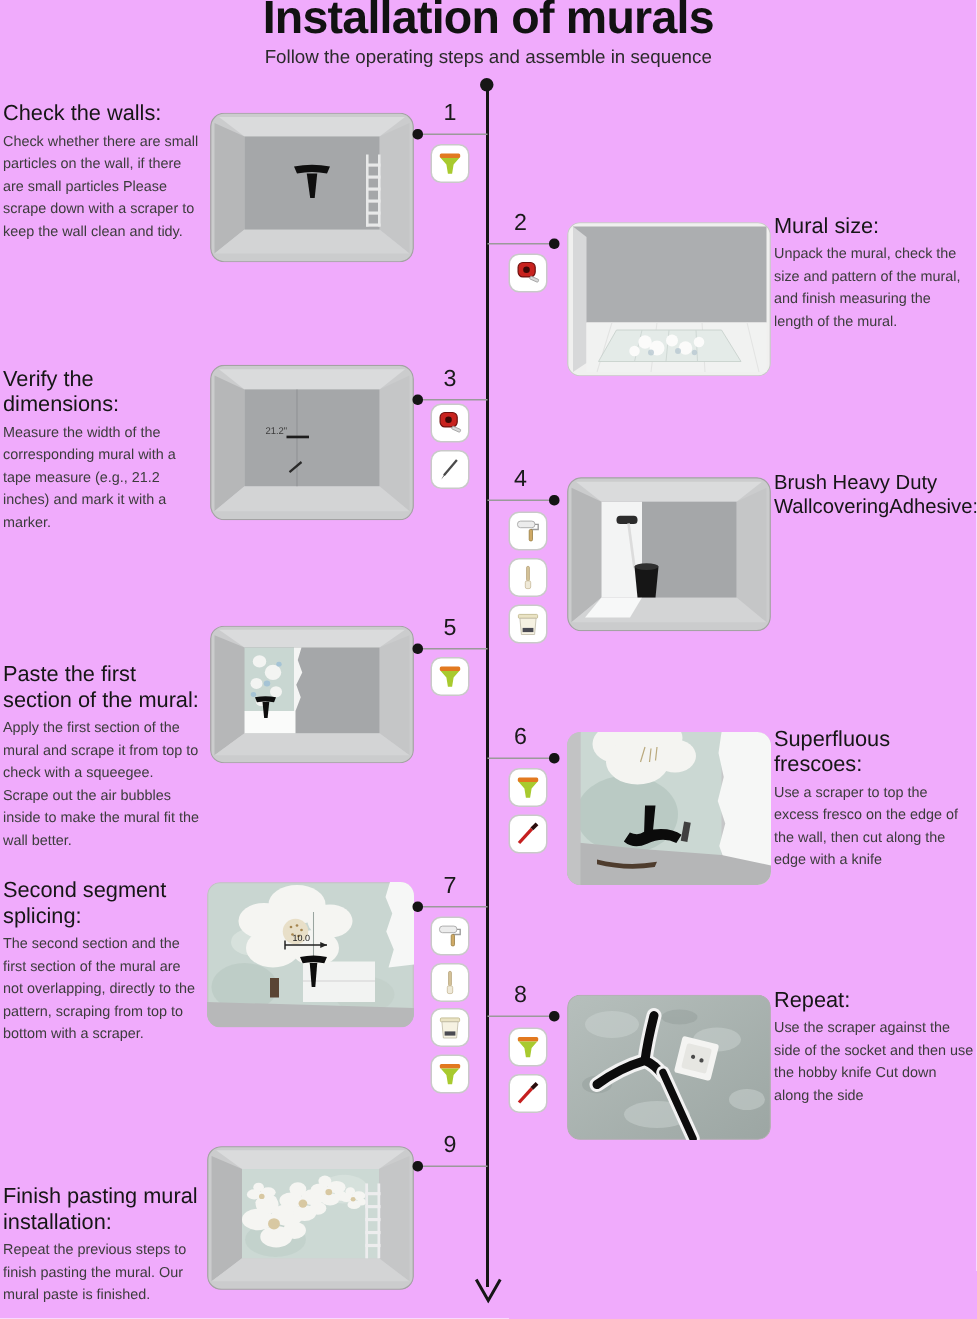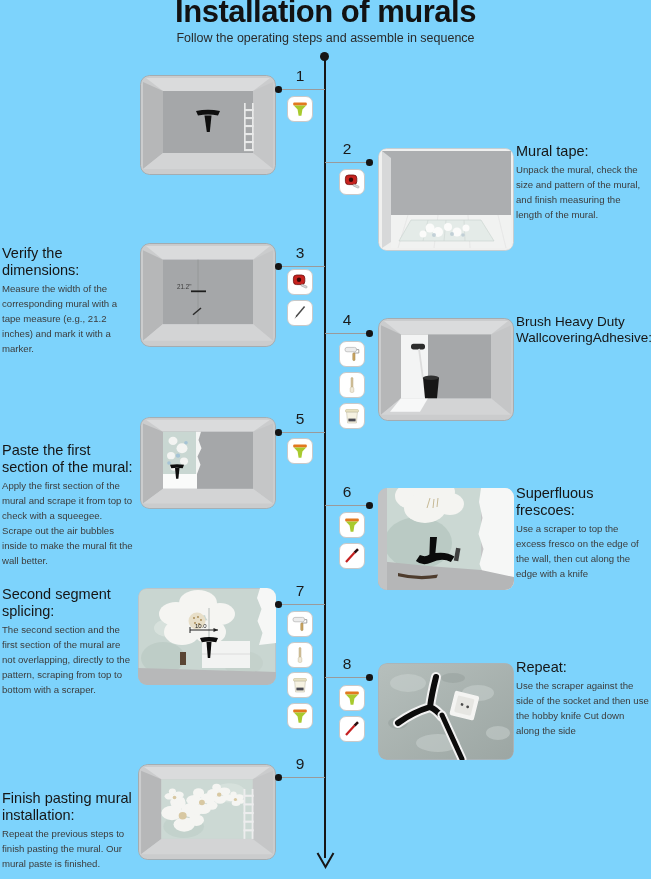--- a/index.html
+++ b/index.html
@@ -1,16 +1,16 @@
 <!DOCTYPE html>
 <html><head>
 <meta charset="utf-8">
 <style>
   html,body{margin:0;padding:0;background:#fff;}
-  .page{position:relative;width:651px;height:879px;background:#7dd3fc;overflow:hidden;
+  .page{position:relative;width:651px;height:879px;background:#f0abfc;overflow:hidden;
         font-family:"Liberation Sans",sans-serif;color:#222;}
   .h-title{position:absolute;top:-6px;left:0;width:100%;text-align:center;
            font-size:31px;font-weight:800;color:#121212;letter-spacing:-0.5px;}
   .h-sub{position:absolute;top:31px;left:0;width:100%;text-align:center;
          font-size:12.5px;color:#2a2a2a;}
   .tl-line{position:absolute;left:324px;top:58px;width:2.4px;height:800px;background:#161616;}
   .tl-dot{position:absolute;left:320px;top:52px;width:9px;height:9px;border-radius:50%;background:#161616;}
   .tl-arrow{position:absolute;left:316px;top:852px;width:19px;height:17px;}
   .conn{position:absolute;height:0;border-top:1.3px solid #9a9a9a;}
   .conn .dot{position:absolute;width:6.6px;height:6.6px;border-radius:50%;background:#141414;top:-4px;}
@@ -34,20 +34,24 @@
   <div class="h-sub">Follow the operating steps and assemble in sequence</div>
 
   <div class="tl-dot"></div>
   <div class="tl-line"></div>
   <div class="tl-arrow">
     <svg viewBox="0 0 19 17">
         <path d="M1.5 1 L9.5 15 L17.5 1" stroke="#161616" stroke-width="2" fill="none"></path>
       </svg>
   </div>
 
+  <div class="stext" style="left:2px;top:68px;width:133px;">
+    <h2>Check the walls:</h2>
+    <p>Check whether there are small particles on the wall, if there are small particles Please scrape down with a scraper to keep the wall clean and tidy.</p>
+  </div>
   <div class="photo" style="left:140px;top:75px;width:136px;height:100px;">
     <svg viewBox="0 0 136 100" preserveAspectRatio="none">
       <rect x="0.5" y="0.5" width="135" height="99" rx="9" fill="#cbcccd" stroke="#a3a3a3" stroke-width="0.8"></rect>
       <polygon points="6,3 130,3 113,16 23,16" fill="#dadbdc"></polygon>
       <polygon points="3,7 23,16 23,78 3,94" fill="#b6b7b8"></polygon>
       <polygon points="133,7 133,94 113,78 113,16" fill="#c5c6c7"></polygon>
       <polygon points="3,94 23,78 113,78 133,94" fill="#d3d4d5"></polygon>
       <rect x="23" y="16" width="90" height="62" fill="#a5a7a9"></rect>
       <g fill="#e8e9e9">
         <rect x="104" y="28" width="1.7" height="48"></rect>
@@ -116,21 +120,21 @@
           </g>
         <g fill="#b9c9d2" opacity="0.8">
             <circle cx="56" cy="87" r="2"></circle>
             <circle cx="74" cy="86" r="2"></circle>
             <circle cx="85" cy="87" r="1.8"></circle>
           </g>
       </g>
     </svg>
   </div>
   <div class="stext" style="left:516px;top:143px;width:132px;">
-    <h2>Mural tape:</h2>
+    <h2>Mural size:</h2>
     <p>Unpack the mural, check the size and pattern of the mural, and finish measuring the length of the mural.</p>
   </div>
 
   <div class="stext" style="left:2px;top:245px;width:133px;">
     <h2>Verify the dimensions:</h2>
     <p>Measure the width of the corresponding mural with a tape measure (e.g., 21.2 inches) and mark it with a marker.</p>
   </div>
   <div class="photo" style="left:140px;top:243px;width:136px;height:104px;">
     <svg viewBox="0 0 136 100" preserveAspectRatio="none">
       <rect x="0.5" y="0.5" width="135" height="99" rx="9" fill="#cbcccd" stroke="#a3a3a3" stroke-width="0.8"></rect>

